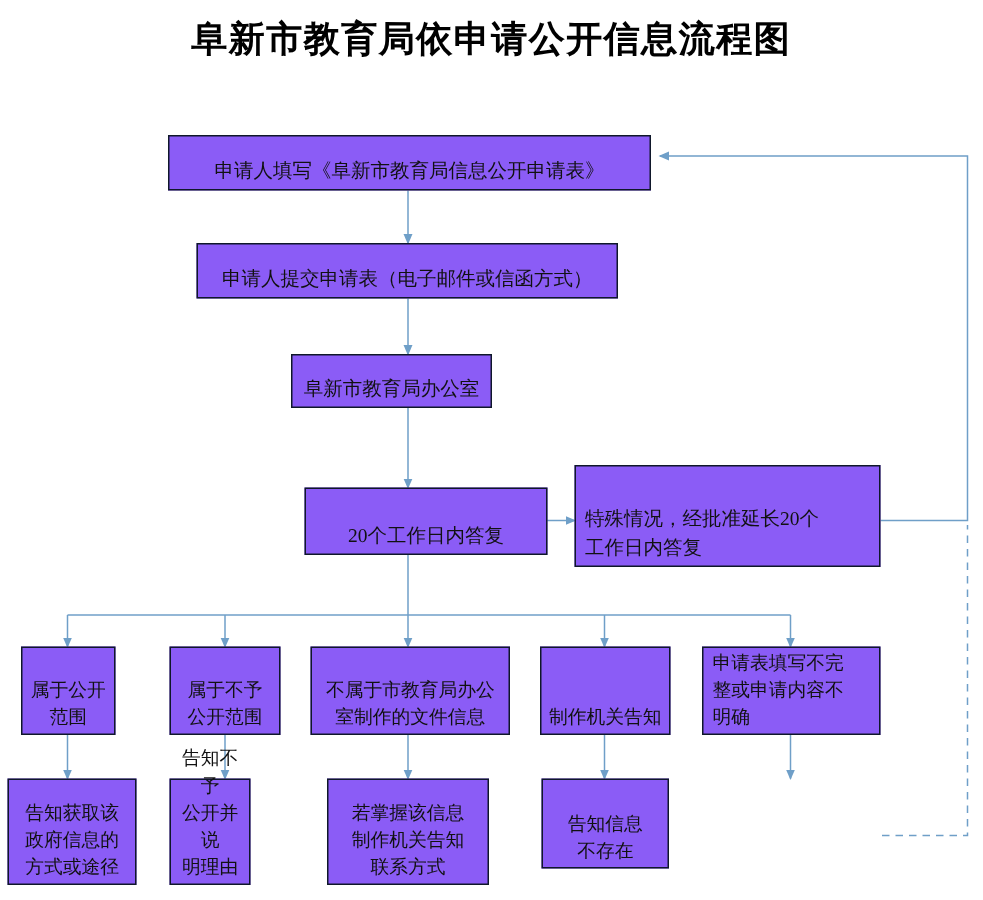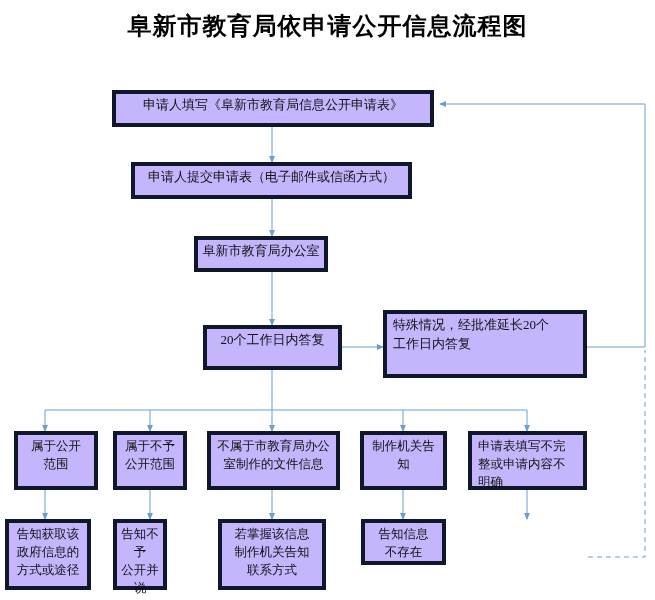--- a/index.html
+++ b/index.html
@@ -35,24 +35,24 @@
     text-align: center;
     font-size: 24px;
     font-weight: bold;
     letter-spacing: 1px;
     color: #000;
     font-family: "Liberation Serif", "DejaVu Serif", serif;
   }
   .node {
     position: absolute;
     box-sizing: border-box;
-    border: 4px solid #0f172a;
-    background: #c4b5fd;
+    border: 1px solid #0f172a;
+    background: #8b5cf6;
     display: flex;
-    align-items: flex-start;
+    align-items: flex-end;
     justify-content: center;
     text-align: center;
     font-size: 13px;
     line-height: 1.45;
     color: #111;
     padding: 2px 4px;
   }
   .node.left-align {
     justify-content: flex-start;
     text-align: left;
@@ -114,30 +114,30 @@
   </div>
 
   <div class="node" style="left:131px; top:162px; width:281px; height:37px;">
     <span class="inner">申请人提交申请表（电子邮件或信函方式）</span>
   </div>
 
   <div class="node" style="left:194px; top:236px; width:134px; height:36px;">
     <span class="inner">阜新市教育局办公室</span>
   </div>
 
-  <div class="node" style="left:203px; top:325px; width:139px; height:45px;">
+  <div class="node" style="left:203px; top:325px; width:162px; height:45px;">
     <span class="inner">20个工作日内答复</span>
   </div>
 
   <div class="node left-align" style="left:383px; top:310px; width:204px; height:68px;">
     <span class="inner">特殊情况，经批准延长20个
 工作日内答复</span>
   </div>
 
-  <div class="node" style="left:14px; top:431px; width:84px; height:59px;">
+  <div class="node" style="left:14px; top:431px; width:63px; height:59px;">
     <span class="inner small">属于公开
 范围</span>
   </div>
 
   <div class="node" style="left:113px; top:431px; width:74px; height:59px;">
     <span class="inner small">属于不予
 公开范围</span>
   </div>
 
   <div class="node" style="left:207px; top:431px; width:133px; height:59px;">
@@ -166,19 +166,19 @@
 公开并说
 明理由</span>
   </div>
 
   <div class="node" style="left:218px; top:519px; width:108px; height:71px;">
     <span class="inner small">若掌握该信息
 制作机关告知
 联系方式</span>
   </div>
 
-  <div class="node" style="left:361px; top:519px; width:85px; height:46px;">
+  <div class="node" style="left:361px; top:519px; width:85px; height:60px;">
     <span class="inner small">告知信息
 不存在</span>
   </div>
 
 
 </div>
 
 </body></html>

